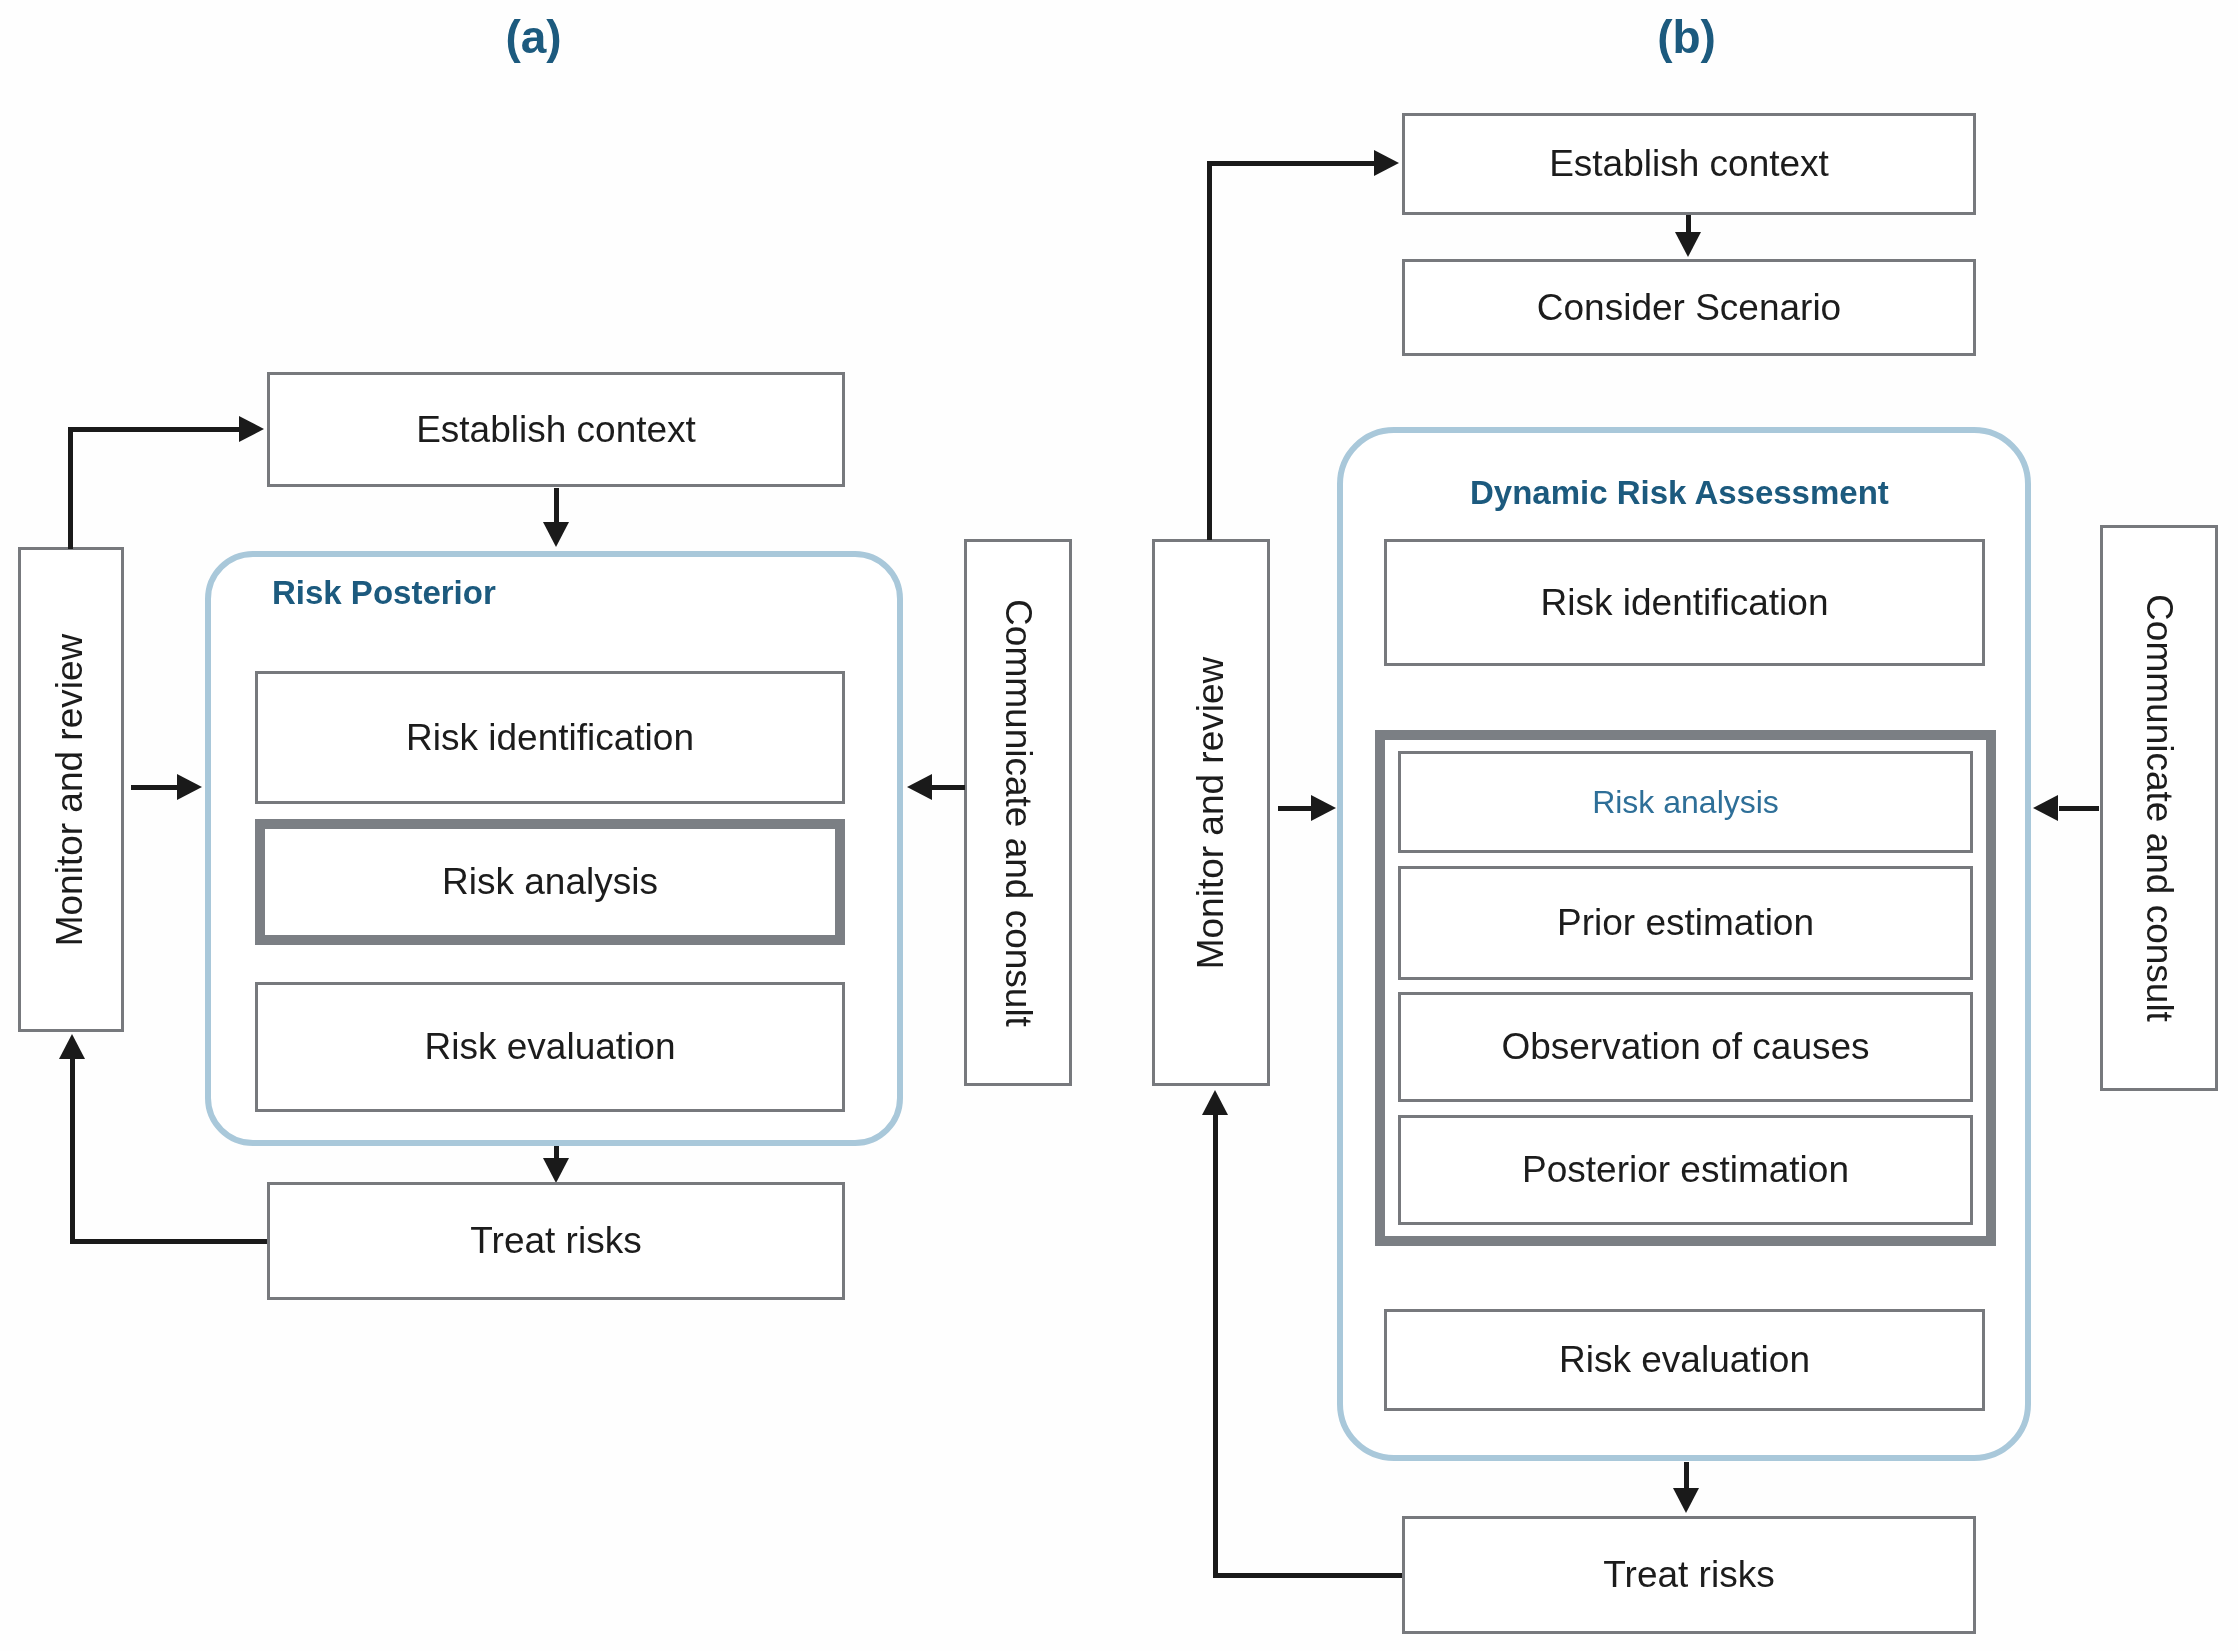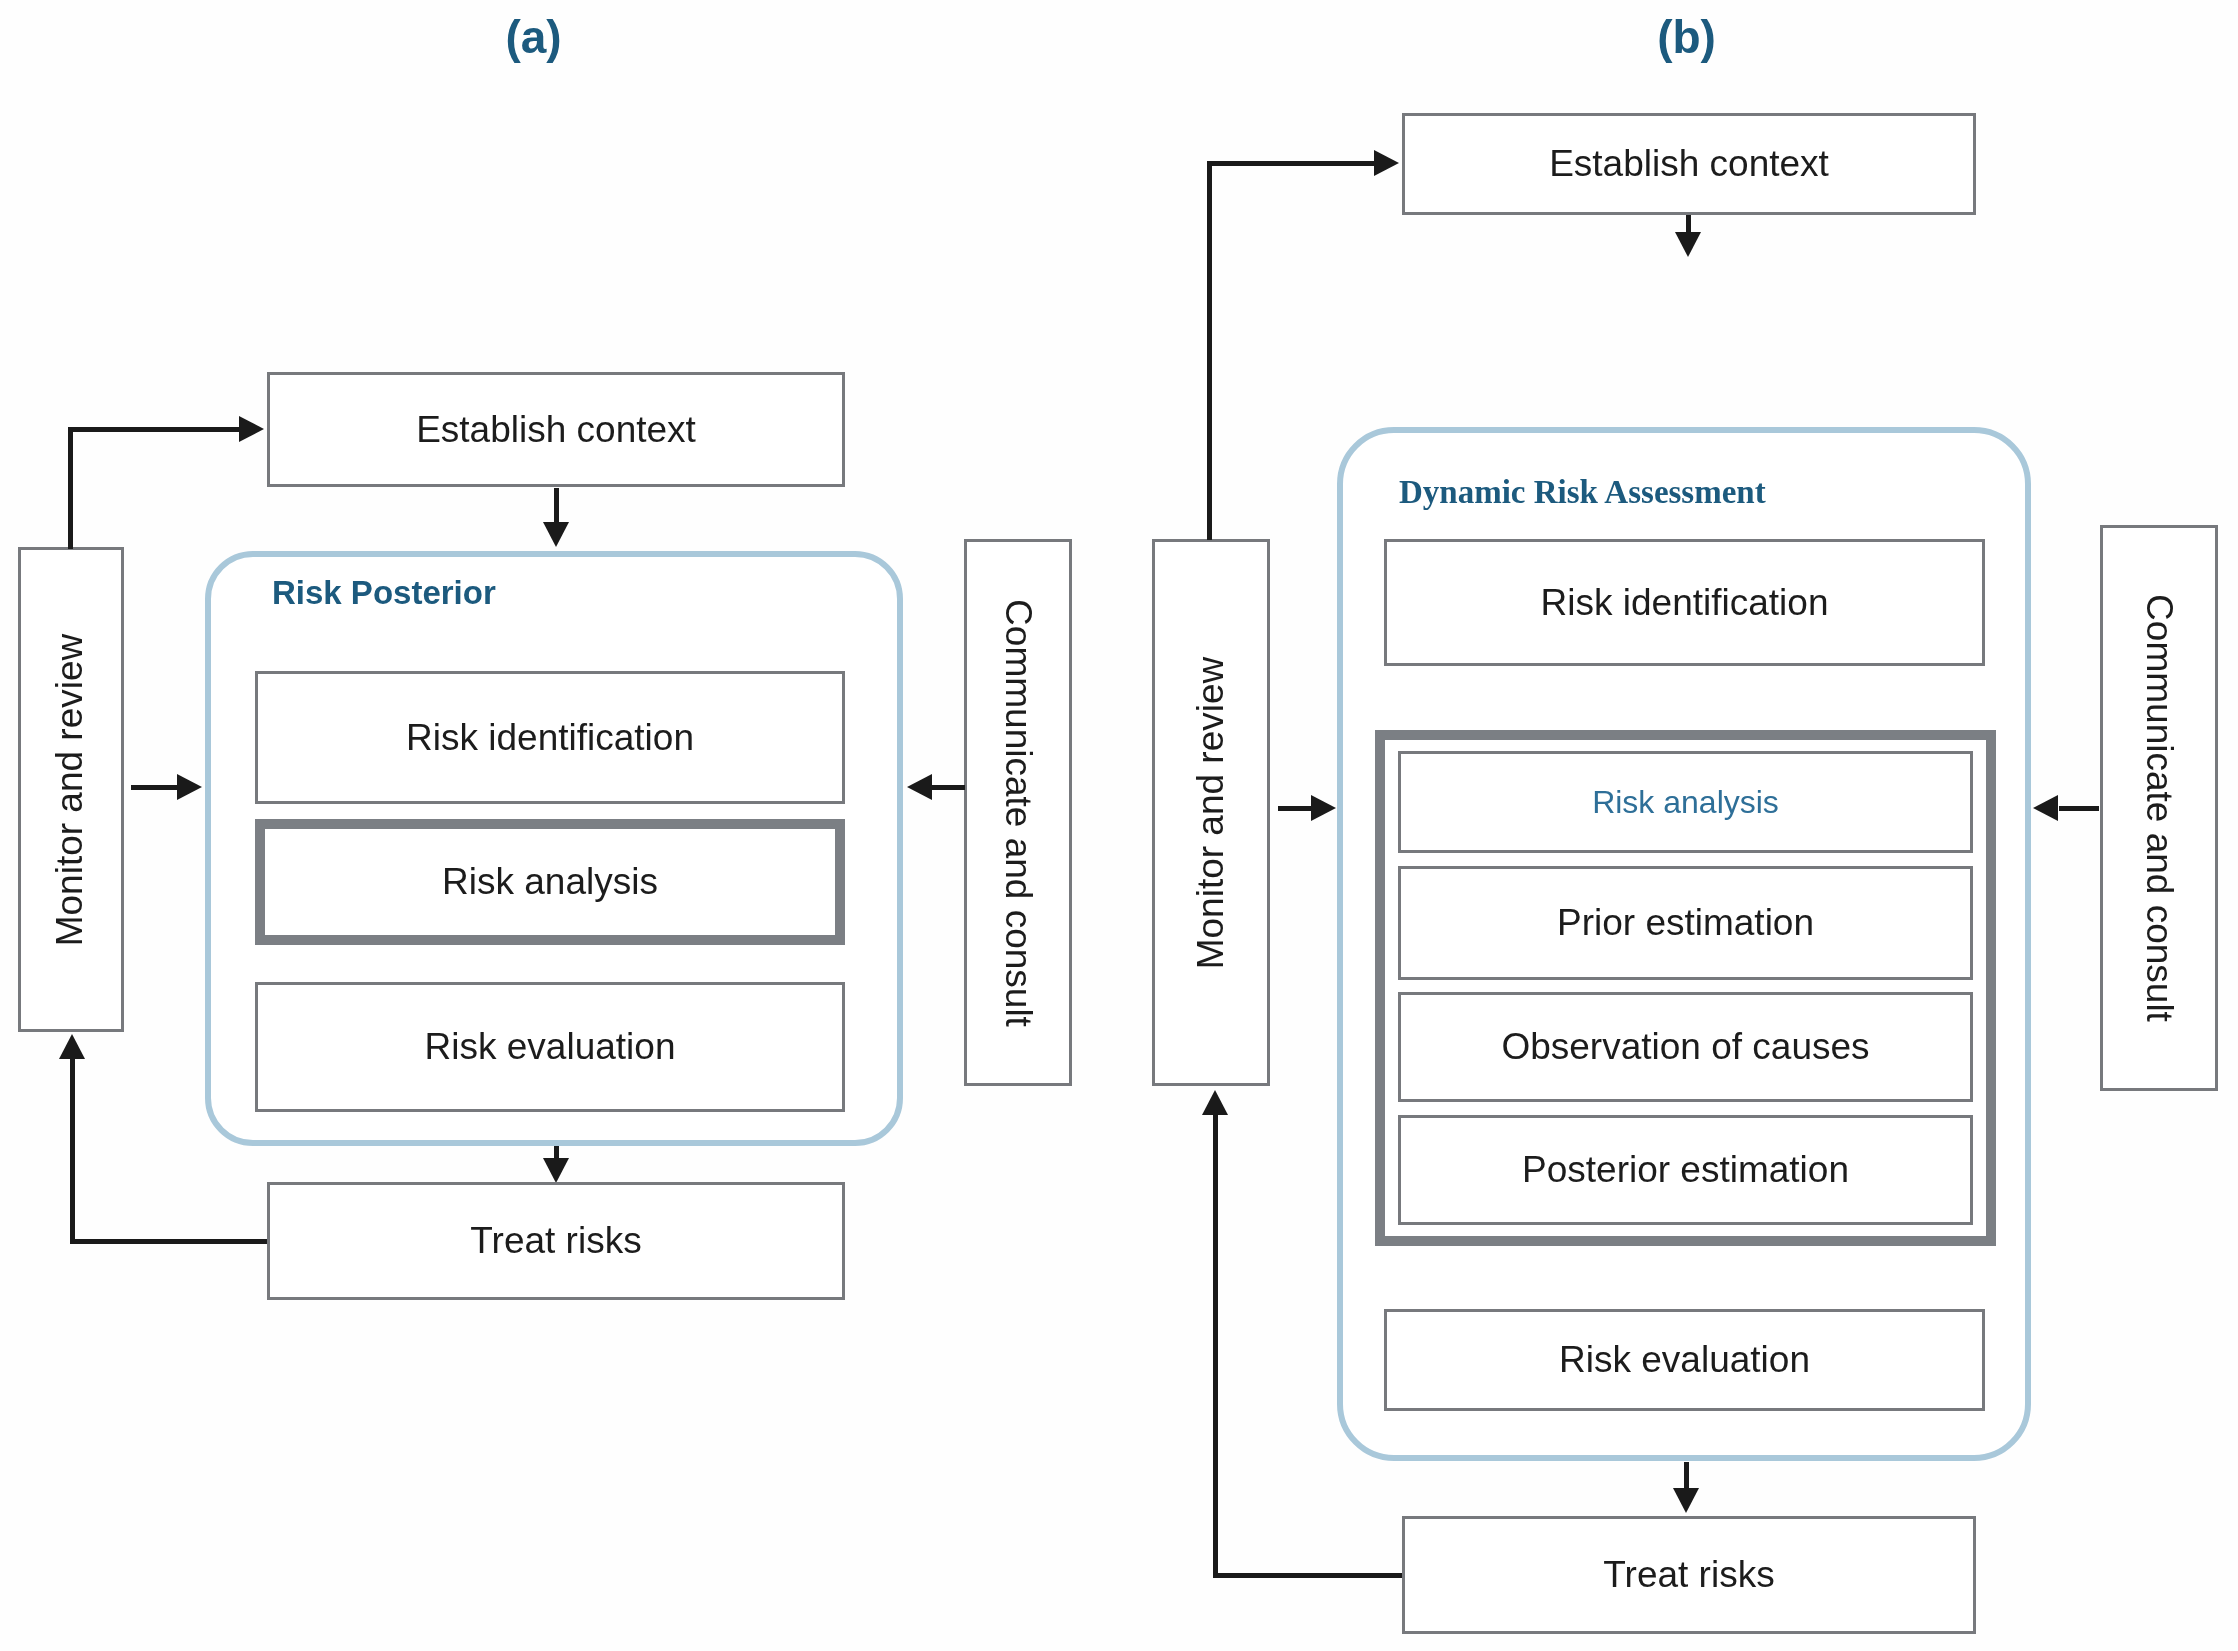--- a/index.html
+++ b/index.html
@@ -142,23 +142,26 @@
 
   <div class="panel-label" style="left:1591px;top:9.5px;">(b)</div>
 
   <div class="box" style="left:1402px;top:113px;width:574px;height:102px;">
     <span>Establish context</span>
   </div>
 
   <div class="vline" style="left:1686px;top:215px;height:20.7px;"></div>
   <div class="ah ah-down" style="left:1675px;top:232px;"></div>
 
+  <div class="box" style="left:1402px;top:259px;width:574px;height:97px;">
+    <span>Consider Scenario</span>
+  </div>
 
   <div class="bigframe" style="left:1337px;top:427px;width:694px;height:1034px;border-radius:57px;"></div>
-  <div class="frame-title" style="left:1399px;top:474px;font-family:Liberation Serif, serif;">Dynamic Risk Assessment</div>
+  <div class="frame-title" style="left:1470px;top:474px;">Dynamic Risk Assessment</div>
 
   <div class="box" style="left:1384px;top:539px;width:601px;height:127px;">
     <span>Risk identification</span>
   </div>
 
   <div class="group" style="left:1375px;top:730px;width:621px;">
     <div class="cell cell-title" style="height:102px;">
       <span>Risk analysis</span>
     </div>
     <div class="cell" style="height:114px;">

